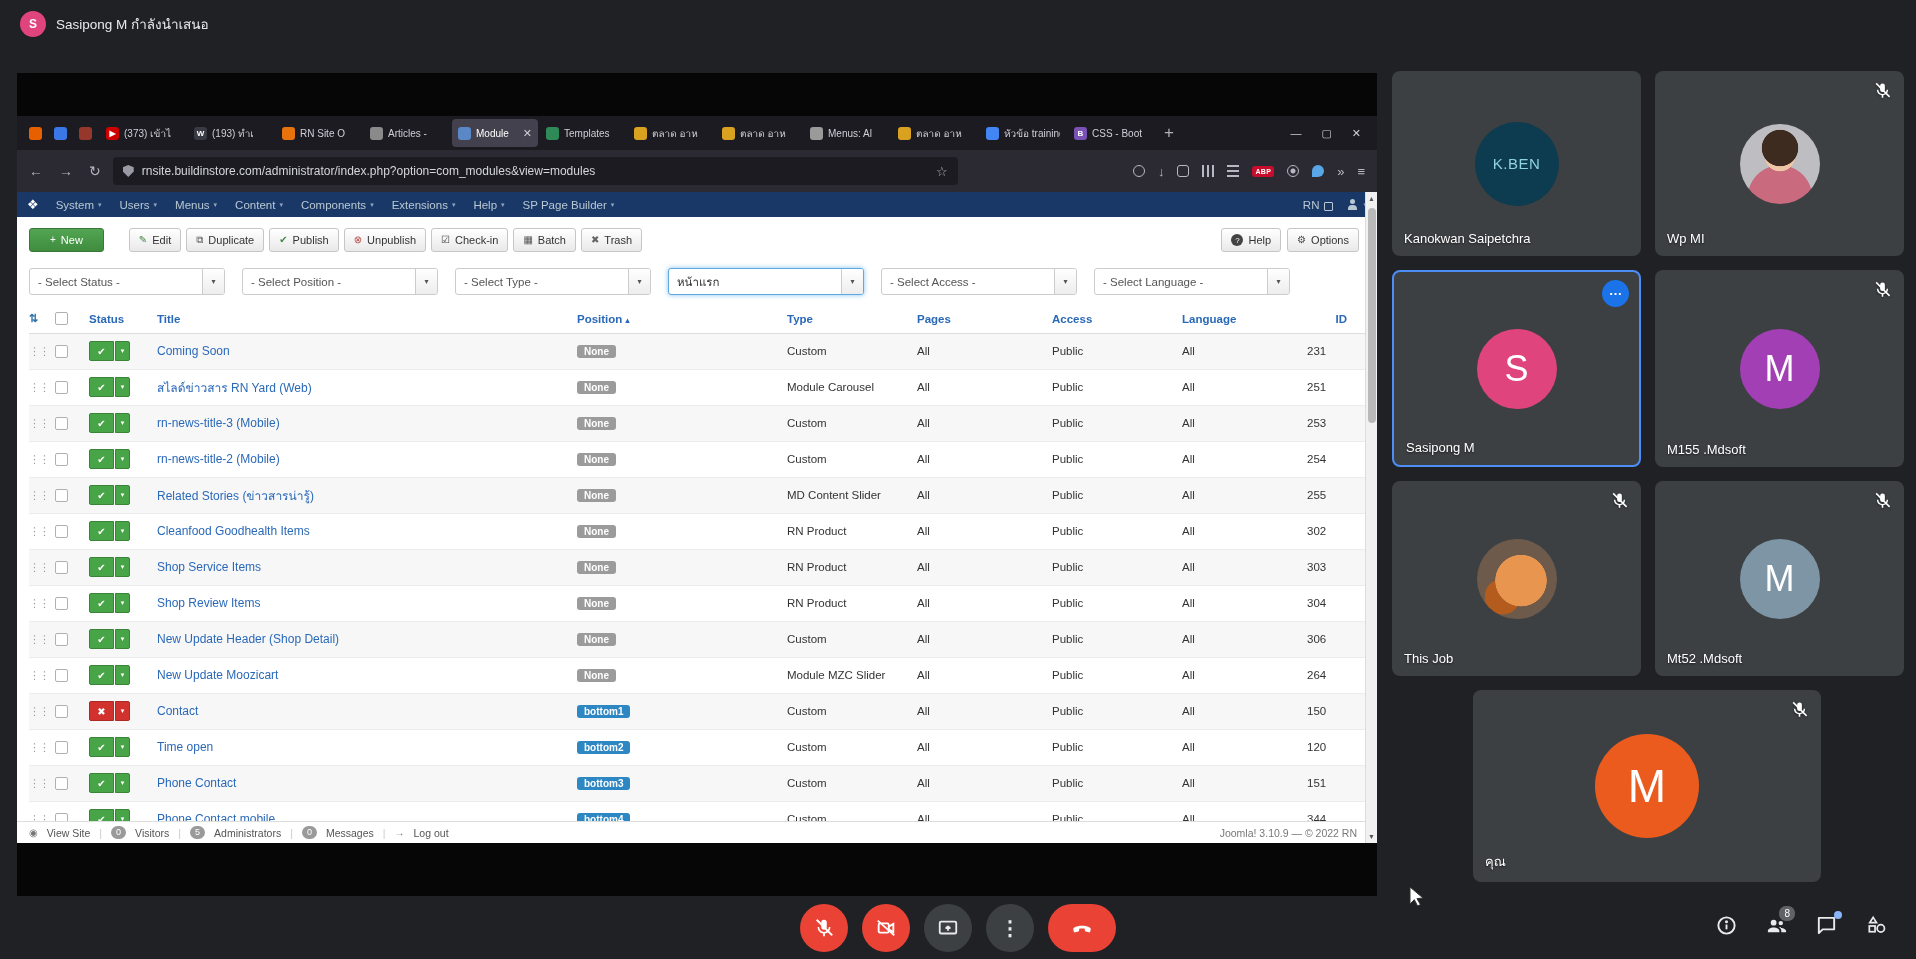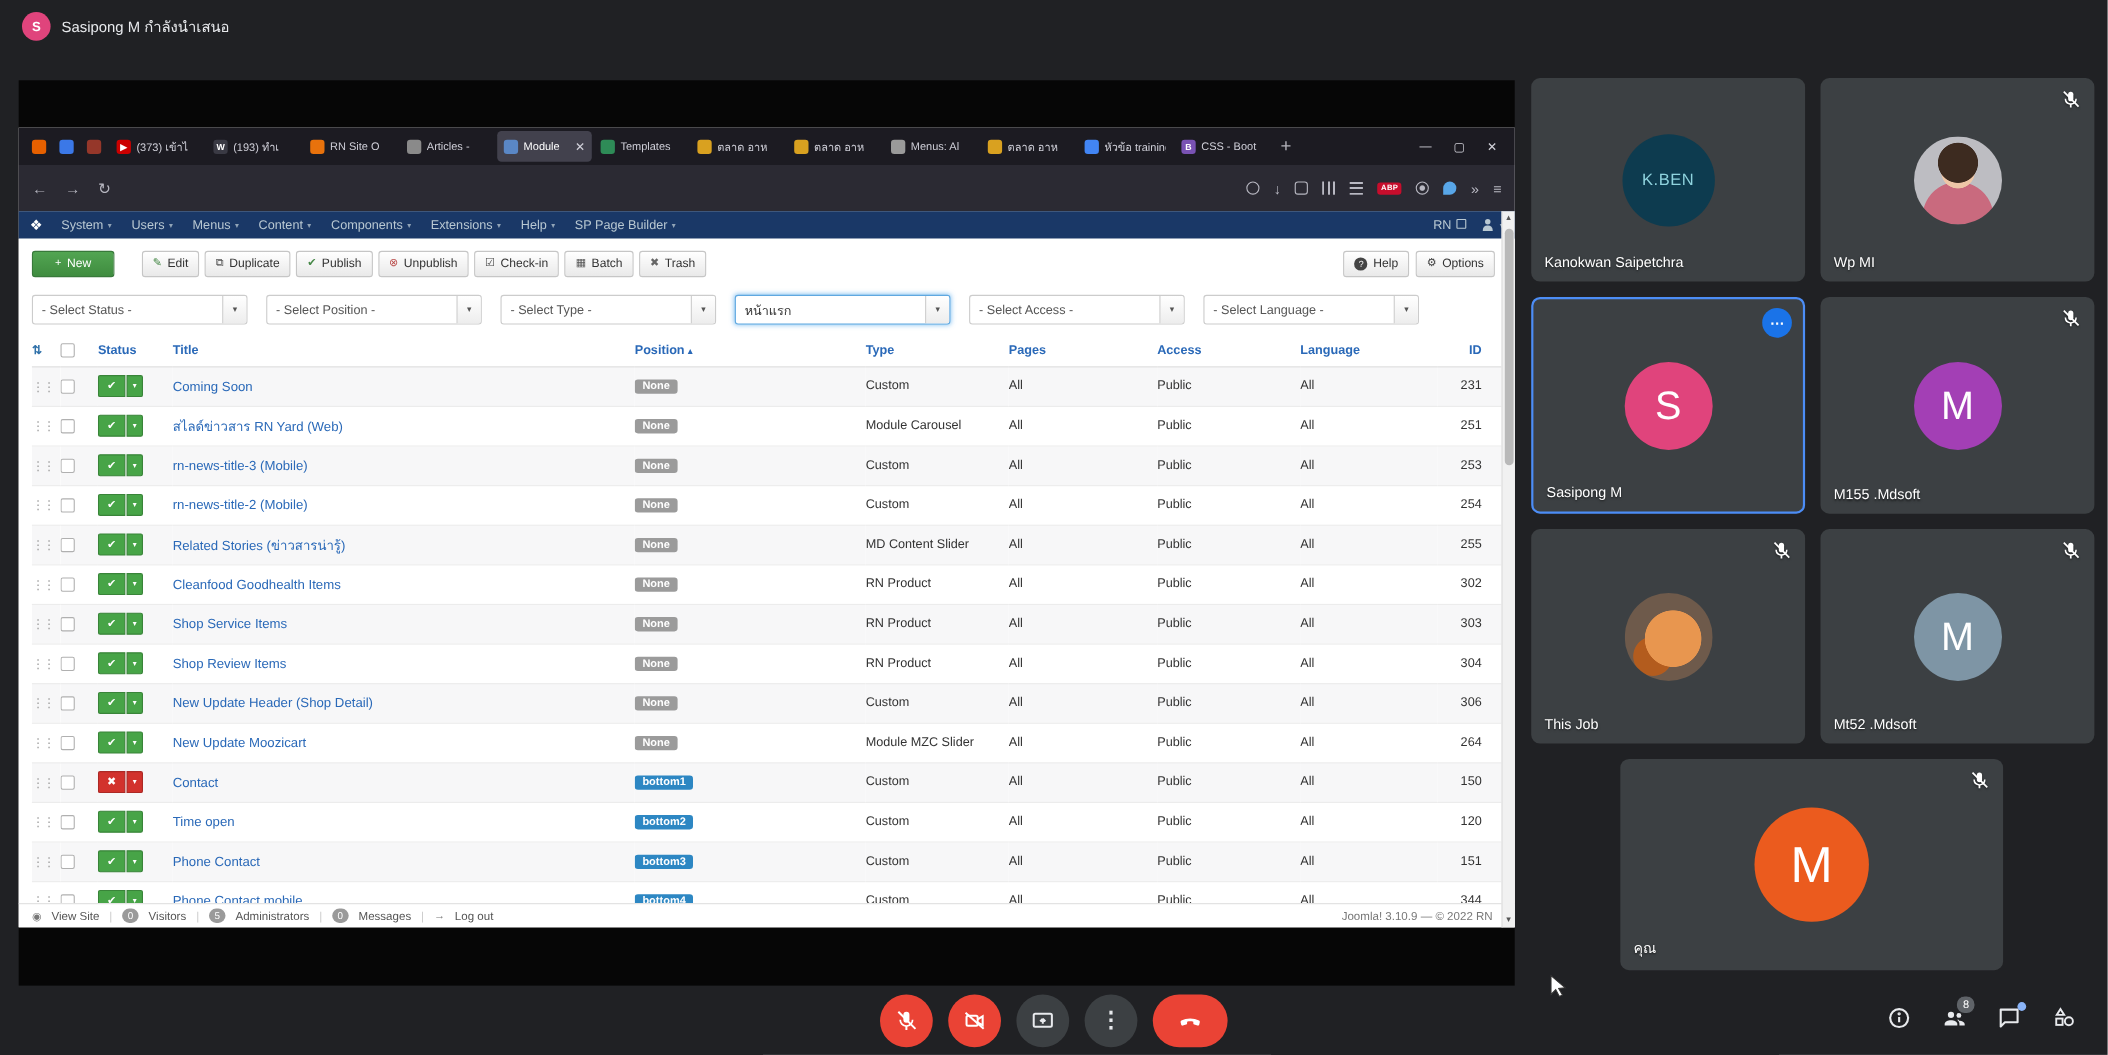--- a/index.html
+++ b/index.html
@@ -76,21 +76,21 @@
   .cbx{width:13px;height:13px;border:1px solid #b0b0b0;border-radius:2px;background:#fff;display:inline-block;vertical-align:middle}
   .stgroup{display:inline-flex}
   .stbtn{width:25px;height:20px;border-radius:2px 0 0 2px;display:inline-flex;align-items:center;justify-content:center;color:#fff;font-size:10px;cursor:pointer}
   .stcaret{width:15px;height:20px;border-radius:0 2px 2px 0;margin-left:1px;display:inline-flex;align-items:center;justify-content:center;color:#fff;font-size:7px;cursor:pointer}
   .st-published{background:#47a447;border:1px solid #398439}
   .st-unpublished{background:#d2322d;border:1px solid #ac2925}
   .c-title a{color:#2a69b8;text-decoration:none;font-size:12px;cursor:pointer}
   .pbadge{display:inline-block;padding:1px 7px;border-radius:3px;font-size:10px;font-weight:bold;color:#fff}
   .pbadge.gray{background:#9b9b9b}
   .pbadge.blue{background:#2d87c3}
-  .c-id{text-align:right;padding-right:18px}
+  .c-id{padding-right:18px}
   th.c-id{text-align:right;padding-right:18px}
 
   .jfooter{height:22px;border-top:1px solid #ddd;background:#fff;display:flex;align-items:center;padding:0 20px 0 12px;font-size:10.5px;color:#555;gap:9px;flex:none}
   .fsep{color:#ccc}
   .fbadge{background:#9a9a9a;color:#fff;border-radius:8px;padding:0 5px;font-size:9px;line-height:13px;display:inline-block}
   .jfooter-right{margin-left:auto;color:#777}
   .f-ic{color:#777;font-size:10px}
 
   .page-scrollbar{position:absolute;right:0;top:76px;width:12px;height:651px;background:#f1f1f1;border-left:1px solid #dcdcdc}
   .page-scrollbar .arr{position:absolute;left:0;width:100%;text-align:center;font-size:7px;color:#555}
@@ -204,20 +204,25 @@
         <span>✕</span>
       </div>
     </div>
 
     <div class="urlbar">
       <div class="navbtns">
         <span>←</span>
         <span>→</span>
         <span>↻</span>
       </div>
+      <div class="urlfield">
+        <span class="shield-ic"></span>
+        <span class="url-text">rnsite.buildinstore.com/administrator/index.php?option=com_modules&amp;view=modules</span>
+        <span class="star-ic">☆</span>
+      </div>
       <div class="ext-icons">
         <span class="profile-ic"></span>
         <span>↓</span>
         <span class="puzzle-ic"></span>
         <span class="bars-ic"></span>
         <span class="library-ic"></span>
         <span class="abp-ic">ABP</span>
         <span class="vpn-ic"></span>
         <span class="feather-ic"></span>
         <span>»</span>
@@ -255,21 +260,21 @@
           <span class="jnav-item">
             <span>Help</span>
             <span class="caret">▾</span>
           </span>
           <span class="jnav-item">
             <span>SP Page Builder</span>
             <span class="caret">▾</span>
           </span>
         </span>
       <span class="jnav-right">
-        <span style="display:flex;gap:5px;align-items:flex-start">
+        <span style="display:flex;gap:5px;align-items:flex-end">
           <span>RN</span>
           <span class="sq-ic"></span>
         </span>
         <span style="display:flex;gap:5px;align-items:center">
           <span class="person-ic"></span>
           <span class="caret">▾</span>
         </span>
       </span>
     </div>
 

